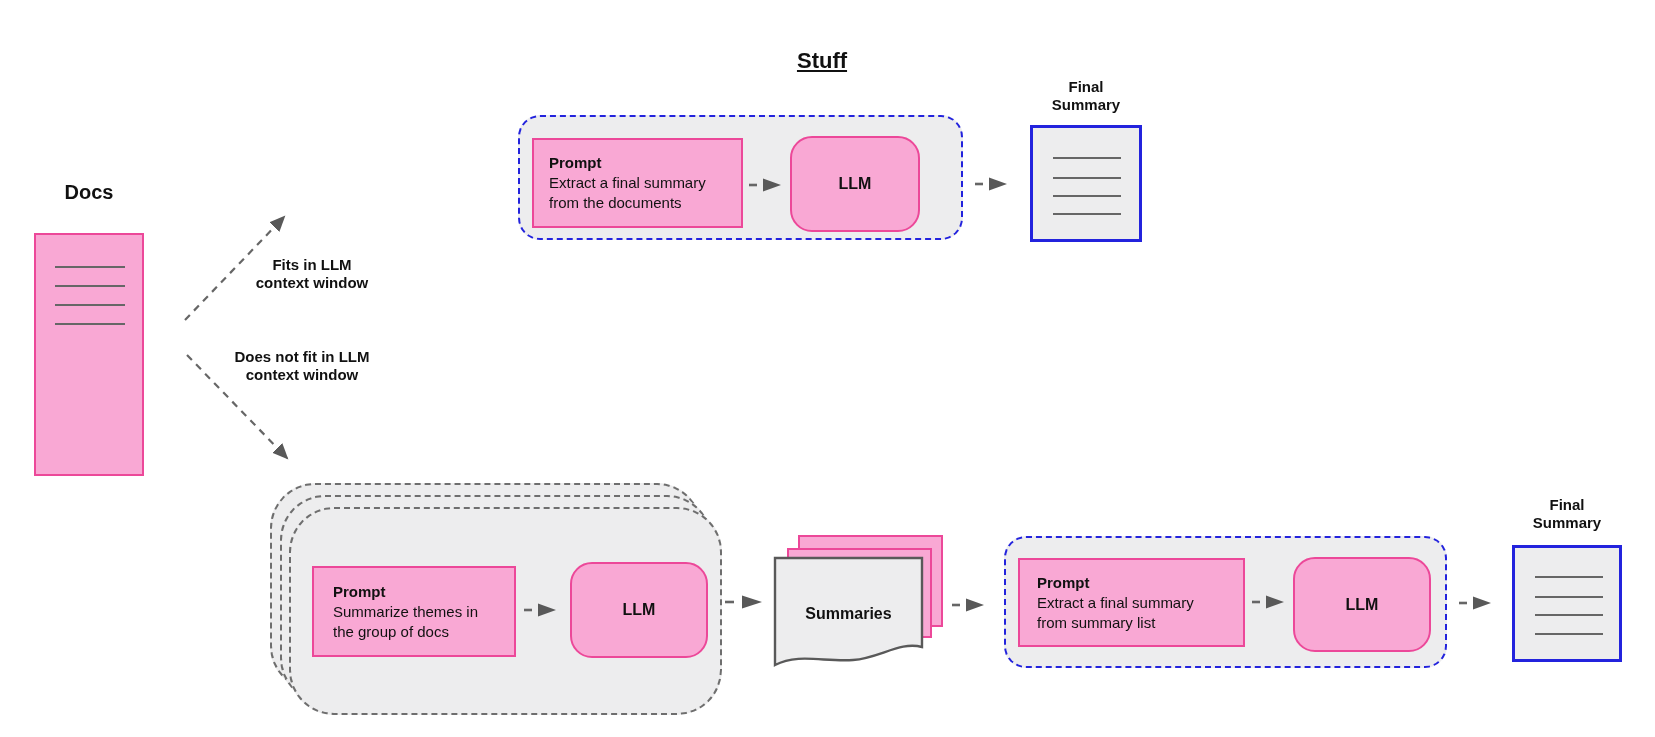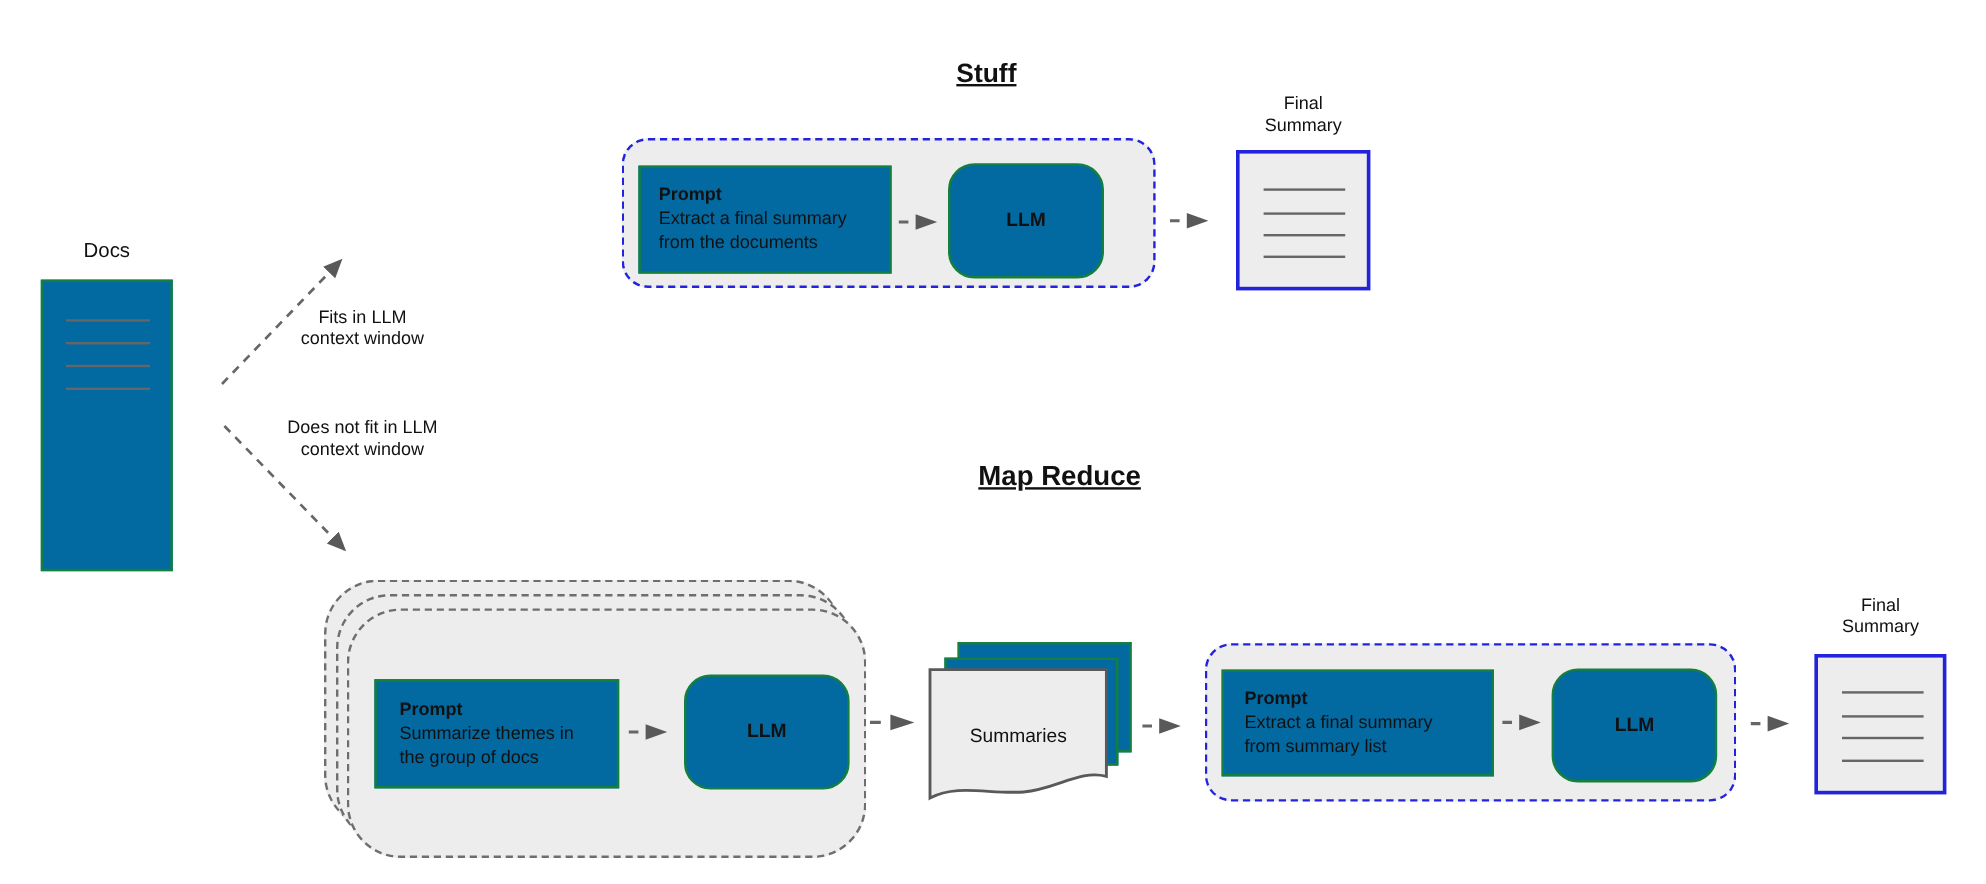--- a/index.html
+++ b/index.html
@@ -8,22 +8,22 @@
     width:1655px;height:737px;
     background:#ffffff;
     font-family:"Liberation Sans", sans-serif;
     color:#111;
     overflow:hidden;
   }
   .abs{position:absolute;}
 
   
   .shape{
-    background:#0369a1;
-    border:2px solid #15803d;
+    background:#f9a8d4;
+    border:2px solid #ec4899;
     box-sizing:border-box;
   }
   
   .blue-container{
     background:#ededee;
     border:2px dashed #2323dd;
     border-radius:22px;
     box-sizing:border-box;
   }
   
@@ -45,49 +45,49 @@
     display:flex;align-items:center;justify-content:center;
     font-size:16px;font-weight:bold;border-radius:22px;
   }
   
   .section-title{
     font-size:22px;font-weight:bold;
     text-decoration:underline;
     text-align:center;
   }
   
-  .mini-label{font-size:15px;font-weight:normal;line-height:18px;text-align:center;}
+  .mini-label{font-size:15px;font-weight:bold;line-height:18px;text-align:center;}
   
   .doc-line{position:absolute;height:2px;background:#666;}
 </style>
 </head>
 <body>
 
 <div class="canvas">
 
-  <div class="abs mini-label" style="left:34px;top:200px;width:110px;font-size:17px;">Docs</div>
+  <div class="abs mini-label" style="left:34px;top:183px;width:110px;font-size:20px;">Docs</div>
 
   <div class="abs shape" style="left:34px;top:233px;width:110px;height:243px;">
     <div class="doc-line" style="left:19px;top:31px;width:70px;"></div>
     <div class="doc-line" style="left:19px;top:50px;width:70px;"></div>
     <div class="doc-line" style="left:19px;top:69px;width:70px;"></div>
     <div class="doc-line" style="left:19px;top:88px;width:70px;"></div>
   </div>
 
   <svg class="abs" style="left:150px;top:190px;" width="190" height="300">
     <defs>
       <marker id="ah" markerUnits="userSpaceOnUse" markerWidth="17" markerHeight="15" refX="14" refY="7" orient="auto">
         <path d="M0,0 L16,7 L0,14 Z" fill="#595959"></path>
       </marker>
     </defs>
     <line x1="35" y1="130" x2="134" y2="27" stroke="#666" stroke-width="2.2" stroke-dasharray="7 6" marker-end="url(#ah)"></line>
     <line x1="37" y1="165" x2="137" y2="268" stroke="#666" stroke-width="2.2" stroke-dasharray="7 6" marker-end="url(#ah)"></line>
   </svg>
 
-  <div class="abs mini-label" style="left:222px;top:256px;width:160px;">
+  <div class="abs mini-label" style="left:232px;top:256px;width:160px;">
     <div>Fits in LLM</div>
     <div>context window</div>
   </div>
 
   <div class="abs mini-label" style="left:212px;top:348px;width:180px;">
     <div>Does not fit in LLM</div>
     <div>context window</div>
   </div>
 
   <div class="abs section-title" style="left:752px;top:48px;width:140px;">Stuff</div>
@@ -119,21 +119,20 @@
     <div>Summary</div>
   </div>
 
   <div class="abs" style="left:1030px;top:125px;width:112px;height:117px;background:#ededee;border:3px solid #2323dd;box-sizing:border-box;">
     <div class="doc-line" style="left:20px;top:29px;width:68px;"></div>
     <div class="doc-line" style="left:20px;top:49px;width:68px;"></div>
     <div class="doc-line" style="left:20px;top:67px;width:68px;"></div>
     <div class="doc-line" style="left:20px;top:85px;width:68px;"></div>
   </div>
 
-  <div class="abs section-title" style="left:783px;top:383px;width:200px;font-size:23px;">Map Reduce</div>
 
   <div class="abs stack-layer" style="left:270px;top:483px;width:432px;height:208px;"></div>
   <div class="abs stack-layer" style="left:280px;top:495px;width:432px;height:208px;"></div>
   <div class="abs stack-layer" style="left:289px;top:507px;width:433px;height:208px;"></div>
 
   <div class="abs shape prompt-box" style="left:312px;top:566px;width:204px;height:91px;padding-left:19px;">
     <div class="heading">Prompt</div>
     <div>Summarize themes in</div>
     <div>the group of docs</div>
   </div>

